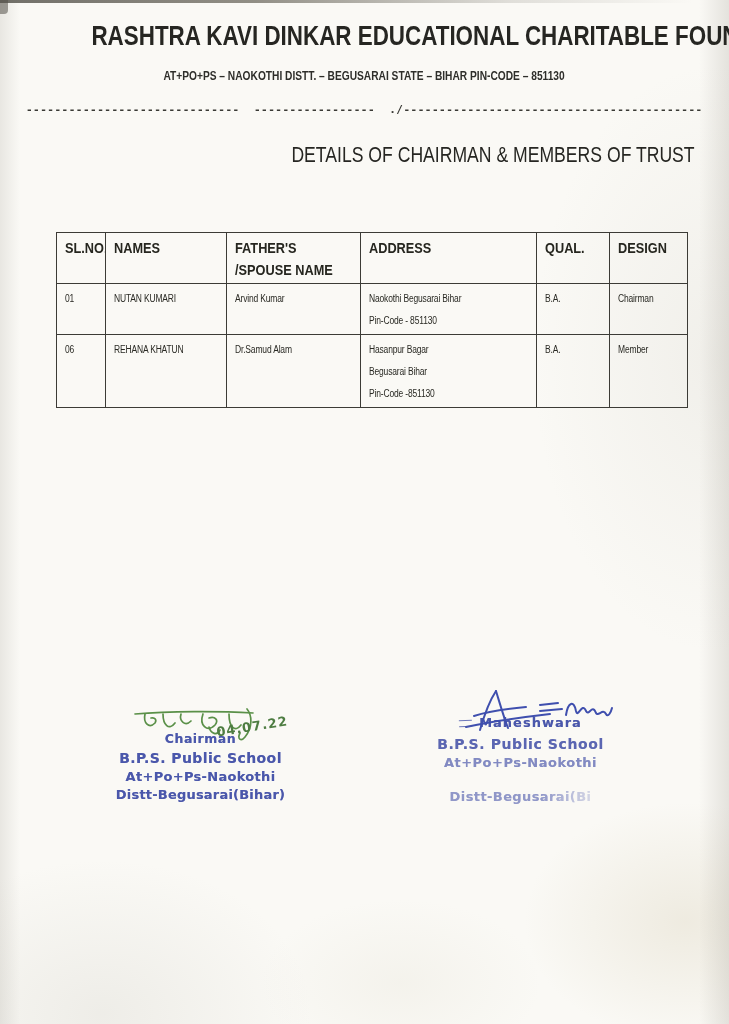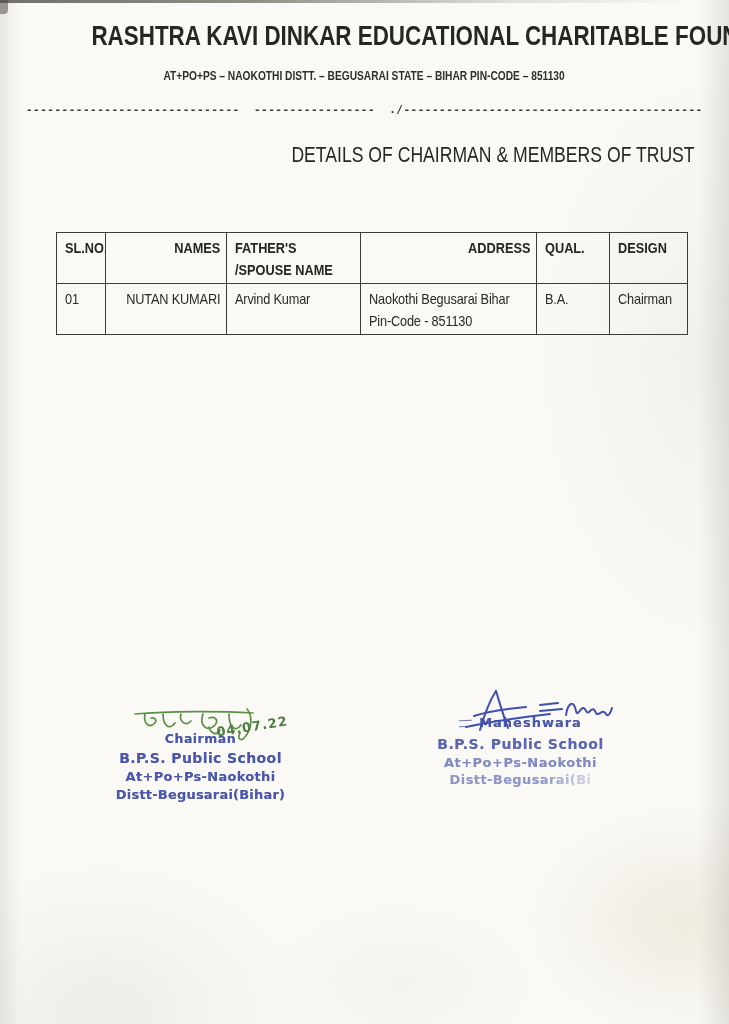--- a/index.html
+++ b/index.html
@@ -51,28 +51,28 @@
     text-align:right;font-weight:normal;font-size:22px;color:#262622;
   }
   table.trust{
     position:absolute;top:232px;left:56px;
     border-collapse:collapse;table-layout:fixed;width:631px;
   }
   table.trust th,table.trust td{
     border:1.4px solid #3c3b36;
     vertical-align:top;
     padding:4px 6px 2px 8px;
-    font-size:15px;line-height:22px;
+    font-size:10px;line-height:22px;
     overflow:hidden;
   }
   table.trust th{font-weight:bold;font-size:15px;color:#26261f;}
   table.trust td{font-weight:normal;color:#2a2a24;letter-spacing:-0.2px;}
-  th.c-name,th.c-addr{text-align:right;}
+  th.c-name,th.c-addr{text-align:left;}
   th.c-sl,th.c-father,th.c-qual,th.c-design{text-align:left;}
-  td.c-name{padding-left:12px;text-align:right;}
+  td.c-name{padding-left:12px;}
   .sig-block{position:absolute;text-align:center;}
   .sig-left{left:103px;top:703px;width:195px;}
   .sig-right{left:418px;top:688px;width:205px;}
   .sig-row{position:relative;height:40px;}
   .sig-left .sig-row{height:38px;}
   .hindi-sig{position:absolute;left:26px;top:2px;}
   .sig-date{
     position:absolute;left:113px;top:16px;
     font-size:13px;font-weight:bold;color:#4e7d42;
     transform:rotate(-9deg);letter-spacing:1px;
@@ -85,21 +85,21 @@
     text-shadow:0 0 0.6px rgba(74,87,171,0.55);
   }
   .sig-left .stamp-l1{font-size:12.5px;margin-top:-10px;letter-spacing:0.5px;}
   .sig-left .stamp-l2{font-size:14px;margin-top:4px;letter-spacing:0.4px;}
   .sig-left .stamp-l3{font-size:13px;margin-top:3px;letter-spacing:0.3px;}
   .sig-left .stamp-l4{font-size:13px;margin-top:3px;letter-spacing:0.2px;}
   .sig-right .stamp-l1{font-size:13px;margin-top:-13px;letter-spacing:1px;}
   .sig-right .stamp-l2{font-size:14px;margin-top:6px;letter-spacing:0.6px;opacity:.9;}
   .sig-right .stamp-l3{font-size:13px;margin-top:3px;letter-spacing:0.5px;opacity:.68;filter:blur(0.3px);}
   .sig-right .stamp-l4{
-    font-size:13px;margin-top:2px;letter-spacing:0.4px;opacity:.6;filter:blur(0.4px);
+    font-size:13px;margin-top:19px;letter-spacing:0.4px;opacity:.6;filter:blur(0.4px);
     -webkit-mask-image:linear-gradient(90deg,#000 60%,transparent 98%);
     mask-image:linear-gradient(90deg,#000 60%,transparent 98%);
   }
   .eq-dash{
     display:inline-block;width:13px;height:5px;vertical-align:middle;
     border-top:1.6px solid #4a57ab;border-bottom:1.6px solid #4a57ab;
     margin-right:7px;opacity:.8;transform:rotate(-3deg);
   }
 </style>
 </head>
@@ -165,20 +165,42 @@
           </td>
       <td>
             <span class="cx">Naokothi  Begusarai Bihar
 Pin-Code - 851130</span>
           </td>
       <td>
             <span class="cx">B.A.</span>
           </td>
       <td>
             <span class="cx">Chairman</span>
+          </td>
+    </tr>
+    <tr style="height:68px">
+      <td>
+            <span class="cx">06</span>
+          </td>
+      <td class="c-name">
+            <span class="cx">REHANA KHATUN</span>
+          </td>
+      <td>
+            <span class="cx">Dr.Samud Alam</span>
+          </td>
+      <td>
+            <span class="cx">Hasanpur Bagar
+Begusarai  Bihar
+Pin-Code -851130</span>
+          </td>
+      <td>
+            <span class="cx">B.A.</span>
+          </td>
+      <td>
+            <span class="cx">Member</span>
           </td>
     </tr>
   </tbody>
     </table>
 
   <div class="sig-block sig-left">
     <div class="sig-row">
       <svg class="hindi-sig" width="128" height="38" viewBox="0 0 128 38" aria-label="नूतन कुमारी">
         <g fill="none" stroke="#5a9048" stroke-width="1.7" stroke-linecap="round">
           <path d="M6,9 C40,6 90,6 124,8"></path>

